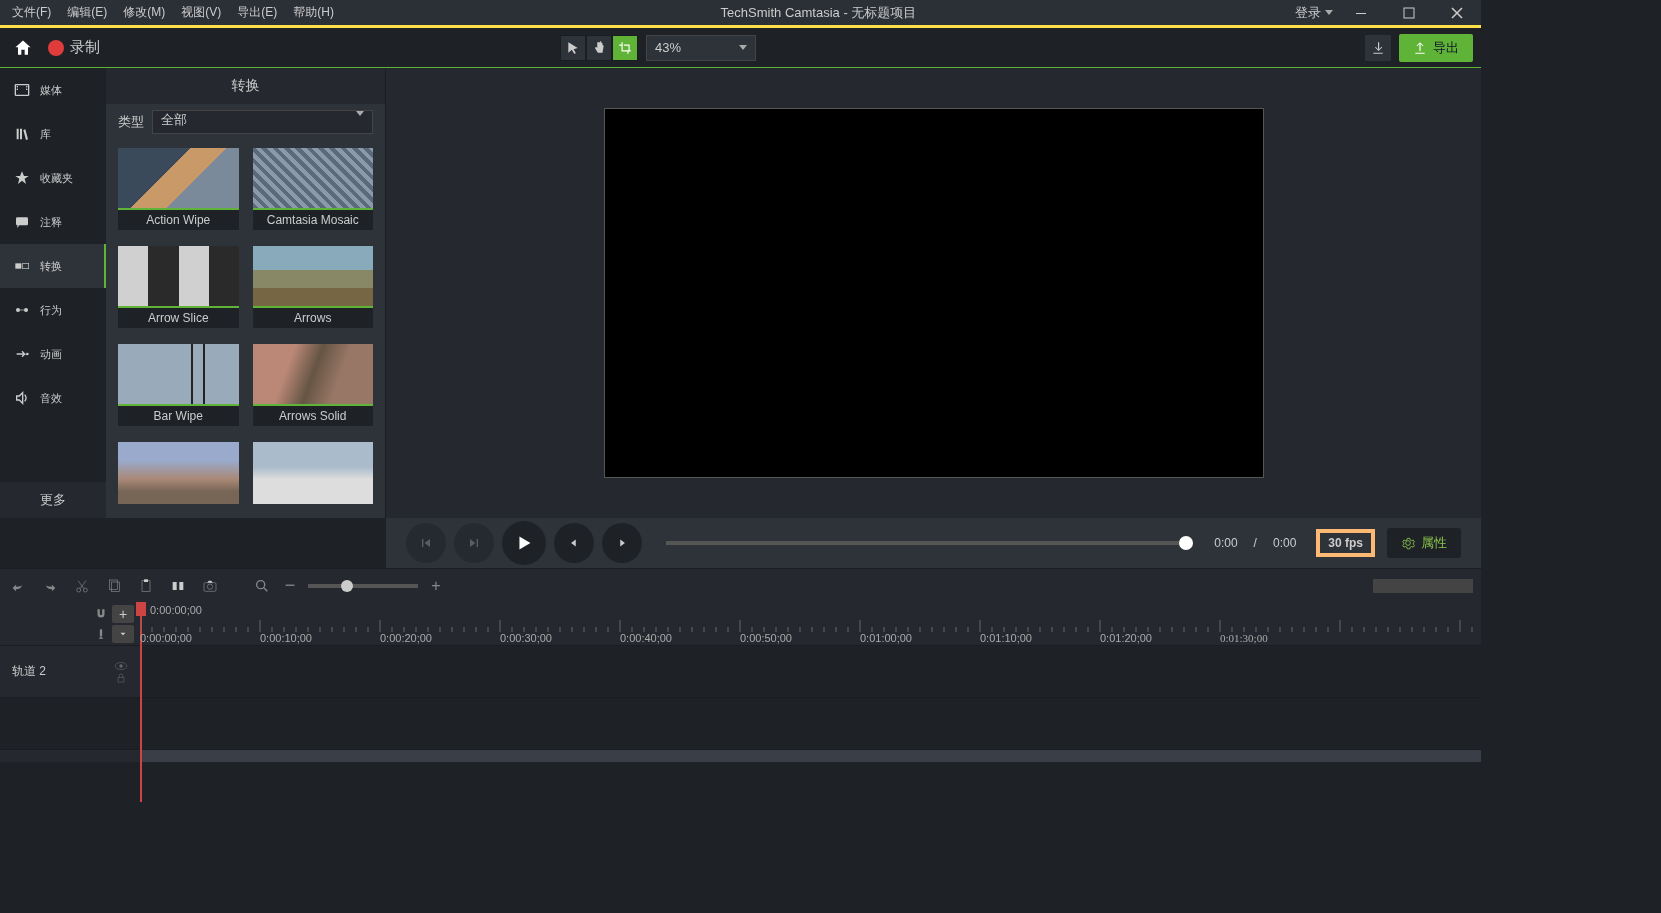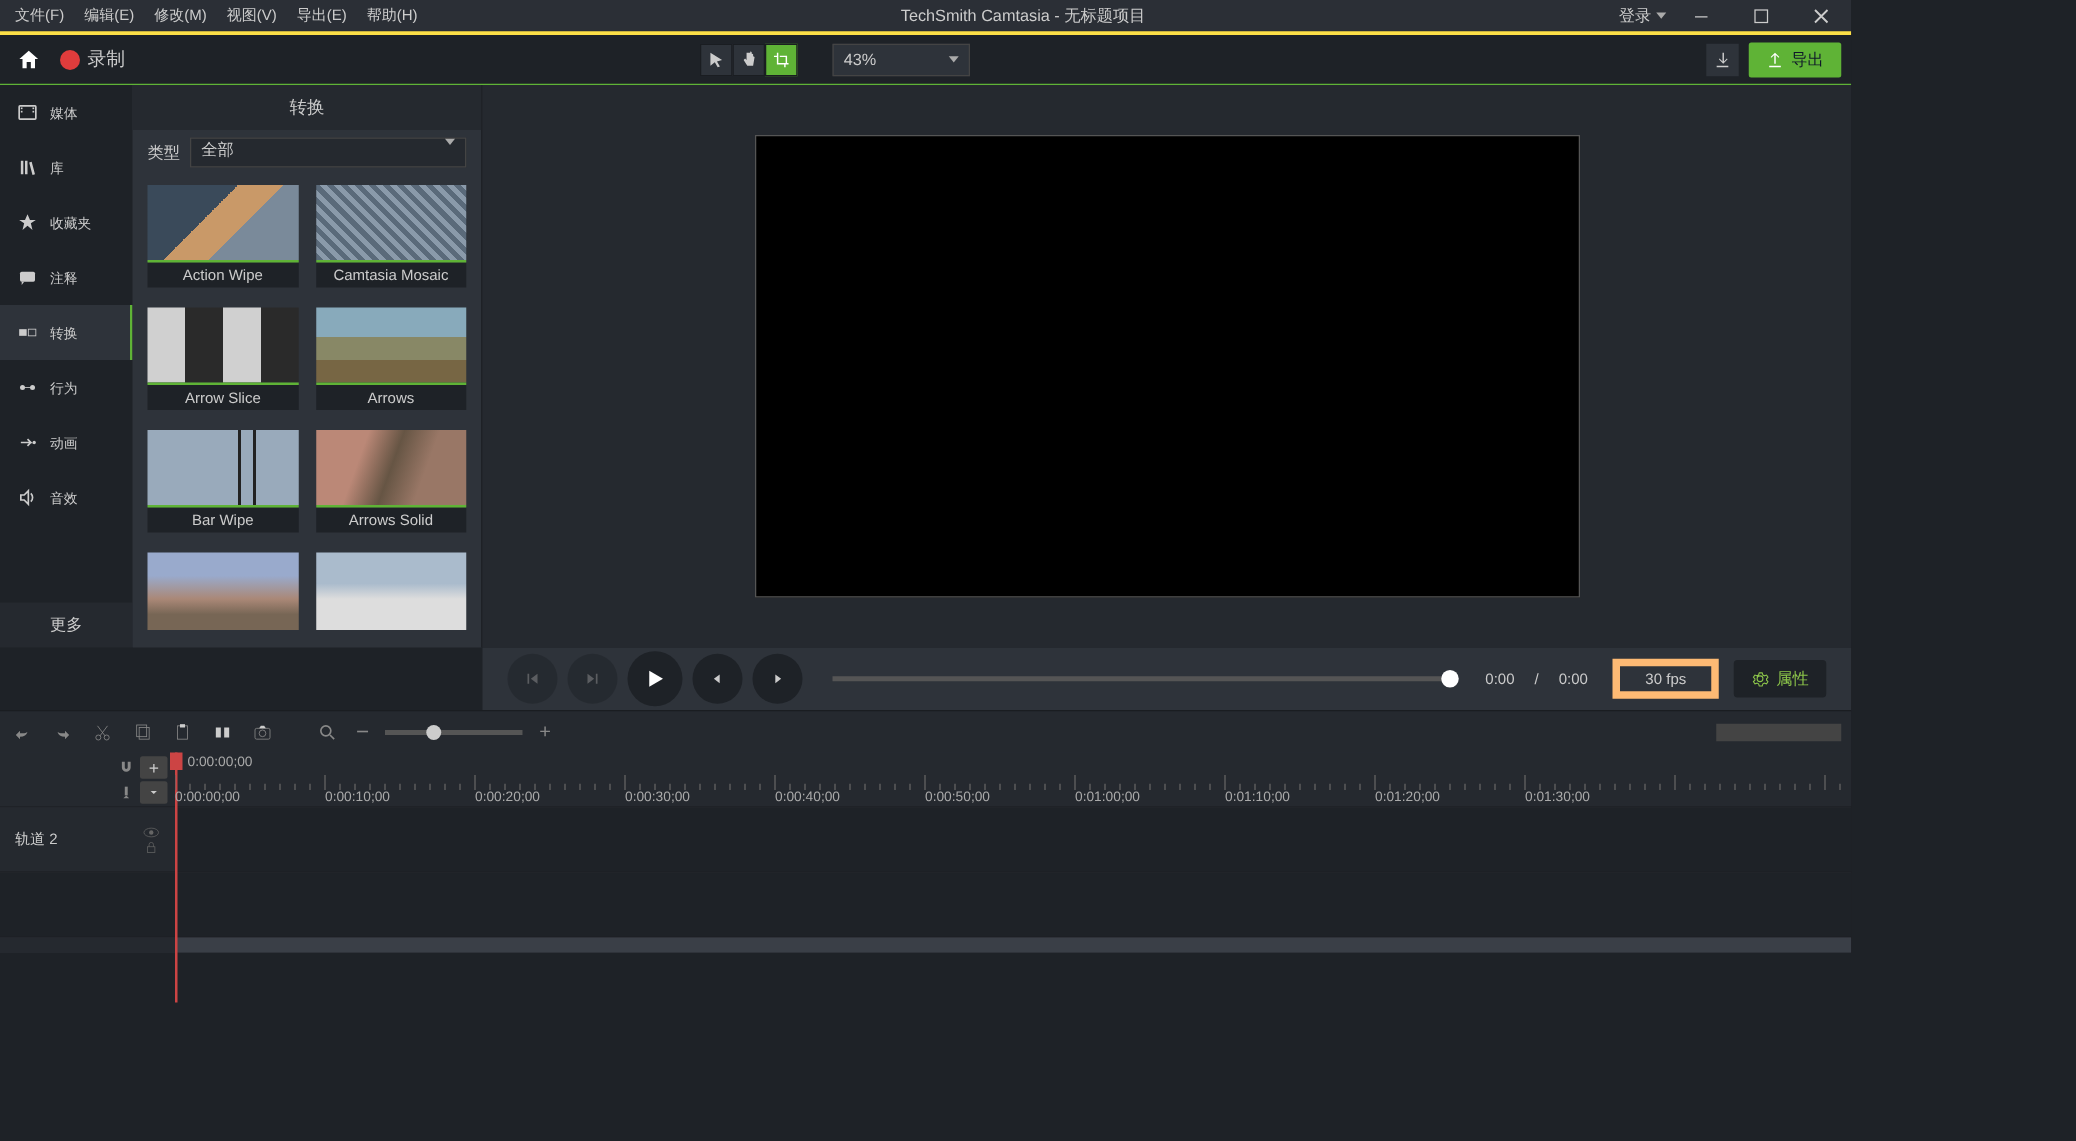--- a/index.html
+++ b/index.html
@@ -9,21 +9,21 @@
 .title-text { flex: 1; text-align: center; font-size: 13px; }
 .title-right { display: flex; align-items: center; gap: 8px; }
 .win-btn { width: 40px; height: 28px; display: flex; align-items: center; justify-content: center; cursor: pointer; }
 .toolbar { height: 40px; background: #1e2227; display: flex; align-items: center; padding: 0 8px; border-bottom: 1px solid #5fb336; }
 .home-btn { width: 30px; height: 30px; display: flex; align-items: center; justify-content: center; cursor: pointer; }
 .record-btn { display: flex; align-items: center; gap: 6px; margin-left: 10px; cursor: pointer; }
 .red-dot { width: 16px; height: 16px; background: #e03c3c; border-radius: 50%; }
 .toolbar-center { position: absolute; left: 560px; display: flex; align-items: center; gap: 0; }
 .tool-btn { width: 26px; height: 26px; display: flex; align-items: center; justify-content: center; cursor: pointer; background: #2e333a; border: 1px solid #1a1d21; }
 .tool-btn.active { background: #5fb336; color: #fff; }
-.zoom-select { width: 110px; height: 26px; background: #2e333a; border: 1px solid #444; margin-left: 28px; display: flex; align-items: center; padding: 0 8px; cursor: pointer; justify-content: space-between; }
+.zoom-select { width: 110px; height: 26px; background: #2e333a; border: 1px solid #444; margin-left: 8px; display: flex; align-items: center; padding: 0 8px; cursor: pointer; justify-content: space-between; }
 .toolbar-right { margin-left: auto; display: flex; align-items: center; gap: 8px; }
 .export-btn { background: #5fb336; color: #0f172a; padding: 5px 14px; cursor: pointer; display: flex; align-items: center; gap: 6px; border-radius: 2px; }
 .dl-btn { width: 26px; height: 26px; background: #2e333a; display: flex; align-items: center; justify-content: center; cursor: pointer; }
 
 .main-row { display: flex; height: 450px; }
 .sidebar { width: 106px; background: #1e2227; display: flex; flex-direction: column; }
 .side-item { height: 44px; display: flex; align-items: center; gap: 10px; padding: 0 14px; cursor: pointer; font-size: 11px; }
 .side-item.active { background: #2e333a; border-right: 2px solid #5fb336; }
 .side-more { height: 36px; display: flex; align-items: center; justify-content: center; cursor: pointer; background: #25292f; margin-top: auto; }
 
@@ -291,21 +291,21 @@
     <svg width="14" height="14" viewBox="0 0 24 24" fill="#ccc">
         <path d="M9 6l8 6-8 6z"></path>
       </svg>
   </div>
   <div class="scrubber">
     <div class="scrub-handle"></div>
   </div>
   <span class="time-text">0:00</span>
   <span class="time-text">/</span>
   <span class="time-text">0:00</span>
-  <span class="time-text" style="border:6px solid #fdba74;padding:3px 20px;margin-left:8px;">30 fps</span>
+  <span class="time-text" style="border:4px solid #fdba74;padding:3px 8px;margin-left:8px;font-weight:bold;">30 fps</span>
   <div class="props-btn">
     <svg width="14" height="14" viewBox="0 0 24 24" fill="#8bc34a">
         <path d="M12 8a4 4 0 100 8 4 4 0 000-8zm9 4l2-2-2-3-3 1-2-1-1-3h-4l-1 3-2 1-3-1-2 3 2 2v2l-2 2 2 3 3-1 2 1 1 3h4l1-3 2-1 3 1 2-3-2-2v-2z" fill="none" stroke="#8bc34a" stroke-width="1.5"></path>
       </svg>
     <span>属性</span>
   </div>
 </div>
 
 <div class="timeline-tools">
   <div class="tl-tool">
@@ -599,21 +599,21 @@
       <div id="ruler-labels-container">
           <div class="ruler-labels" style="left: 0px;">0:00:00;00</div>
           <div class="ruler-labels" style="left: 120px;">0:00:10;00</div>
           <div class="ruler-labels" style="left: 240px;">0:00:20;00</div>
           <div class="ruler-labels" style="left: 360px;">0:00:30;00</div>
           <div class="ruler-labels" style="left: 480px;">0:00:40;00</div>
           <div class="ruler-labels" style="left: 600px;">0:00:50;00</div>
           <div class="ruler-labels" style="left: 720px;">0:01:00;00</div>
           <div class="ruler-labels" style="left: 840px;">0:01:10;00</div>
           <div class="ruler-labels" style="left: 960px;">0:01:20;00</div>
-          <div class="ruler-labels" style="left: 1080px;">0:01:30;00</div>
+          <div class="ruler-labels" style="left: 1080px; font-family: Liberation Serif, serif;">0:01:30;00</div>
         </div>
     </div>
   </div>
   <div class="track">
     <div class="track-header">
       <span>轨道 2</span>
       <div class="track-icons">
         <svg width="14" height="10" viewBox="0 0 24 16" fill="#666">
             <ellipse cx="12" cy="8" rx="10" ry="6" fill="none" stroke="#666"></ellipse>
             <circle cx="12" cy="8" r="3"></circle>

